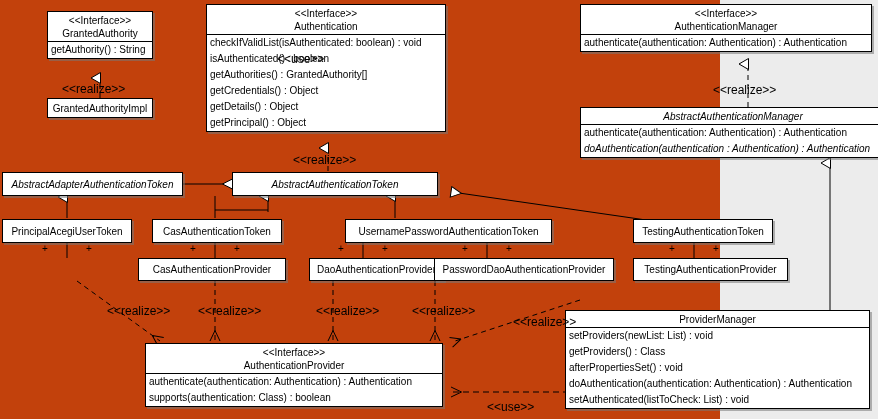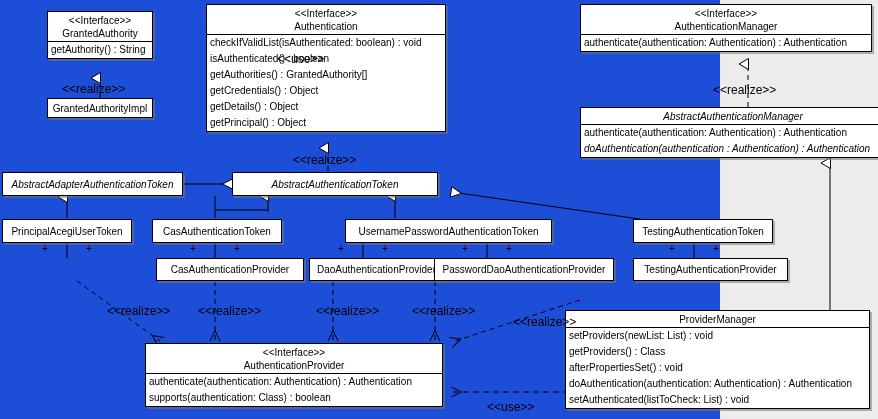--- a/index.html
+++ b/index.html
@@ -7,21 +7,21 @@
     margin: 0; padding: 0;
     width: 878px; height: 419px;
     overflow: hidden;
     background: #ececec;
     font-family: "Liberation Sans", sans-serif;
   }
   #canvas {
     position: relative;
     width: 720px;
     height: 419px;
-    background: #1d4ed8;
+    background: #c2410c;
   }
   svg.edges {
     position: absolute;
     left: 0; top: 0;
     width: 878px; height: 419px;
     pointer-events: none;
   }
   .umlbox {
     position: absolute;
     background: #ffffff;
@@ -203,21 +203,21 @@
 
   <div class="umlbox simple" style="left:345px; top:219px; width:207px; height:24px;justify-content:center;">
     <span>UsernamePasswordAuthenticationToken</span>
   </div>
 
   <div class="umlbox simple" style="left:633px; top:219px; width:140px; height:24px;">
     <span>TestingAuthenticationToken</span>
   </div>
 
 
-  <div class="umlbox simple" style="left:156px; top:258px; width:148px; height:23px;justify-content:center;">
+  <div class="umlbox simple" style="left:138px; top:258px; width:148px; height:23px;justify-content:center;">
     <span>CasAuthenticationProvider</span>
   </div>
 
   <div class="umlbox simple" style="left:297px; top:258px; width:135px; height:23px;margin-left:12px;">
     <span>DaoAuthenticationProvider</span>
   </div>
 
   <div class="umlbox simple" style="left:434px; top:258px; width:180px; height:23px;">
     <span>PasswordDaoAuthenticationProvider</span>
   </div>

